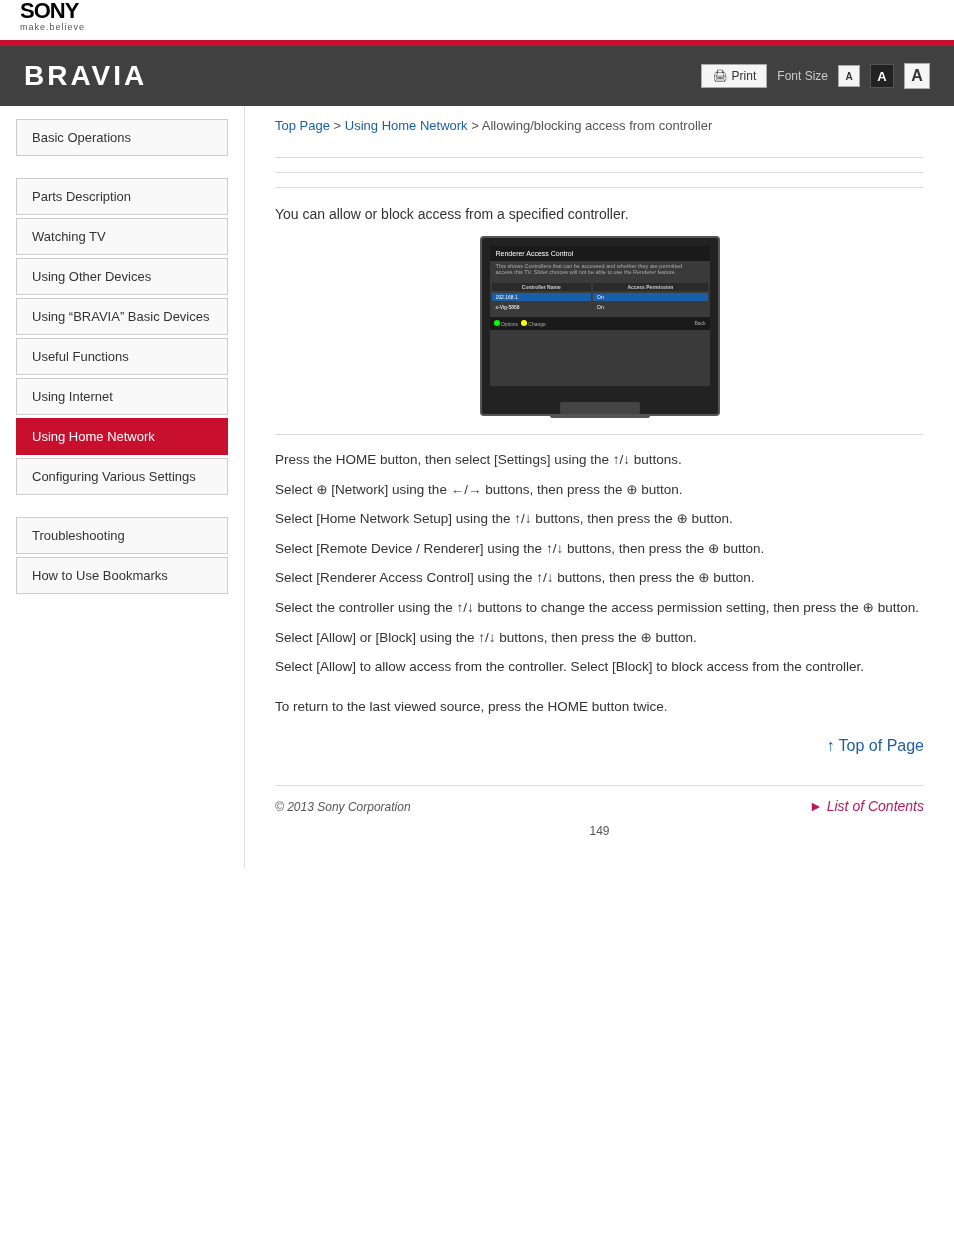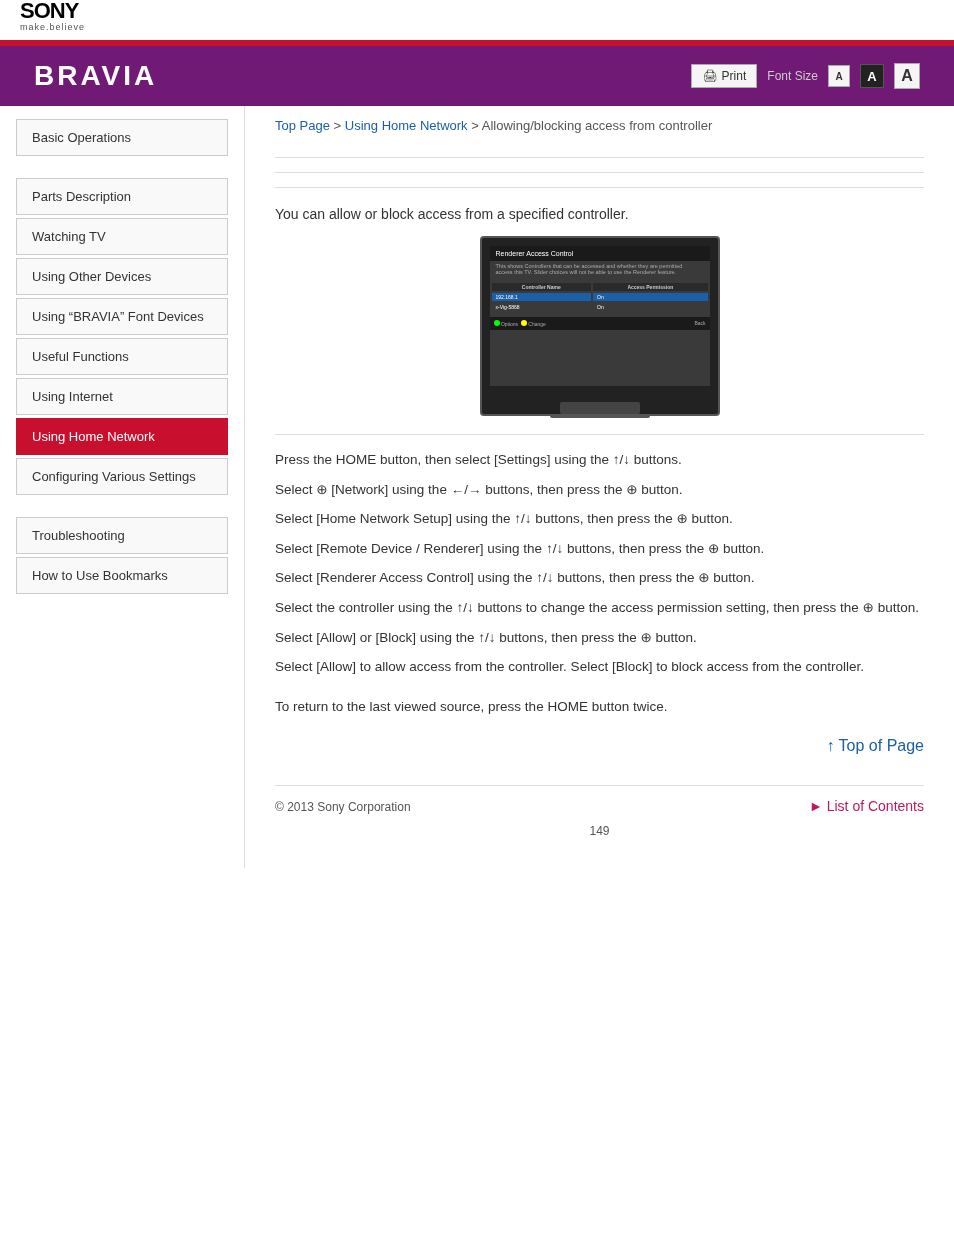--- a/index.html
+++ b/index.html
@@ -7,21 +7,21 @@
 
     
     .sony-header { padding: 0 20px 8px 20px; }
     .sony-logo { font-size: 22px; font-weight: 900; letter-spacing: -1px; color: #000; line-height: 1; }
     .sony-tagline { font-size: 9px; color: #555; letter-spacing: 1px; }
 
     
     .red-bar { height: 6px; background: #c8102e; width: 100%; }
 
     
-    .bravia-bar { background: #701a75; padding: 14px 34px; display: flex; align-items: center; justify-content: space-between; }
+    .bravia-bar { background: #404040; padding: 14px 24px; display: flex; align-items: center; justify-content: space-between; }
     .bravia-title { color: #fff; font-size: 28px; font-weight: bold; letter-spacing: 3px; font-family: Arial, sans-serif; }
     .bravia-tools { display: flex; align-items: center; gap: 10px; }
     .print-btn { border: 1px solid #aaa; background: #f5f5f5; padding: 4px 10px; font-size: 12px; cursor: pointer; display: flex; align-items: center; gap: 4px; color: #333; }
     .font-size-label { color: #ccc; font-size: 12px; }
     .font-btn { border: 1px solid #aaa; background: #f5f5f5; cursor: pointer; color: #333; font-weight: bold; display: inline-flex; align-items: center; justify-content: center; }
     .font-btn.sm { font-size: 10px; width: 22px; height: 22px; }
     .font-btn.md { font-size: 13px; width: 24px; height: 24px; background: #222; color: #fff; border-color: #555; }
     .font-btn.lg { font-size: 16px; width: 26px; height: 26px; }
 
     
@@ -62,21 +62,21 @@
     .screen-table tr.highlight td { background: #1a5faa; }
     .screen-footer { font-size: 5px; color: #aaa; padding: 3px 4px; background: #1a1a1a; margin-top: 4px; display: flex; justify-content: space-between; }
     .dot-green { display: inline-block; width: 6px; height: 6px; background: #0f0; border-radius: 50%; }
     .dot-yellow { display: inline-block; width: 6px; height: 6px; background: #ff0; border-radius: 50%; }
 
     
     .steps-section { margin-top: 10px; }
     .step-para { margin: 8px 0; font-size: 13.5px; line-height: 1.6; }
 
     
-    .page-footer { margin-top: 30px; border-top: 1px solid #ddd; padding-top: 12px; display: flex; justify-content: space-between; align-items: flex-end; }
+    .page-footer { margin-top: 30px; border-top: 1px solid #ddd; padding-top: 12px; display: flex; justify-content: space-between; align-items: flex-end; font-style: italic; }
     .copyright { font-size: 12px; color: #555; }
     .footer-links { display: flex; flex-direction: column; align-items: flex-end; gap: 6px; }
     .footer-link { font-size: 14px; color: #be185d; text-decoration: none; cursor: pointer; }
 
     .page-number { font-size: 12px; color: #555; text-align: center; padding: 10px; }
 
     .top-of-page-link { display: flex; justify-content: flex-end; margin-top: 20px; font-size: 16px; color: #1a5faa; cursor: pointer; }
     .top-of-page-link a { color: #1a5faa; text-decoration: none; }
   </style>
 </head>
@@ -113,21 +113,21 @@
     <div id="sb-parts-description" class="sidebar-item">
       <span>Parts Description</span>
     </div>
     <div id="sb-watching-tv" class="sidebar-item">
       <span>Watching TV</span>
     </div>
     <div id="sb-using-other-devices" class="sidebar-item">
       <span>Using Other Devices</span>
     </div>
     <div id="sb-using-bravia-sync" class="sidebar-item">
-      <span>Using “BRAVIA” Font Devices</span>
+      <span>Using “BRAVIA” Basic Devices</span>
     </div>
     <div id="sb-useful-functions" class="sidebar-item">
       <span>Useful Functions</span>
     </div>
     <div id="sb-using-internet" class="sidebar-item">
       <span>Using Internet</span>
     </div>
     <div id="sb-using-home-network" class="sidebar-item active">
       <span>Using Home Network</span>
     </div>

